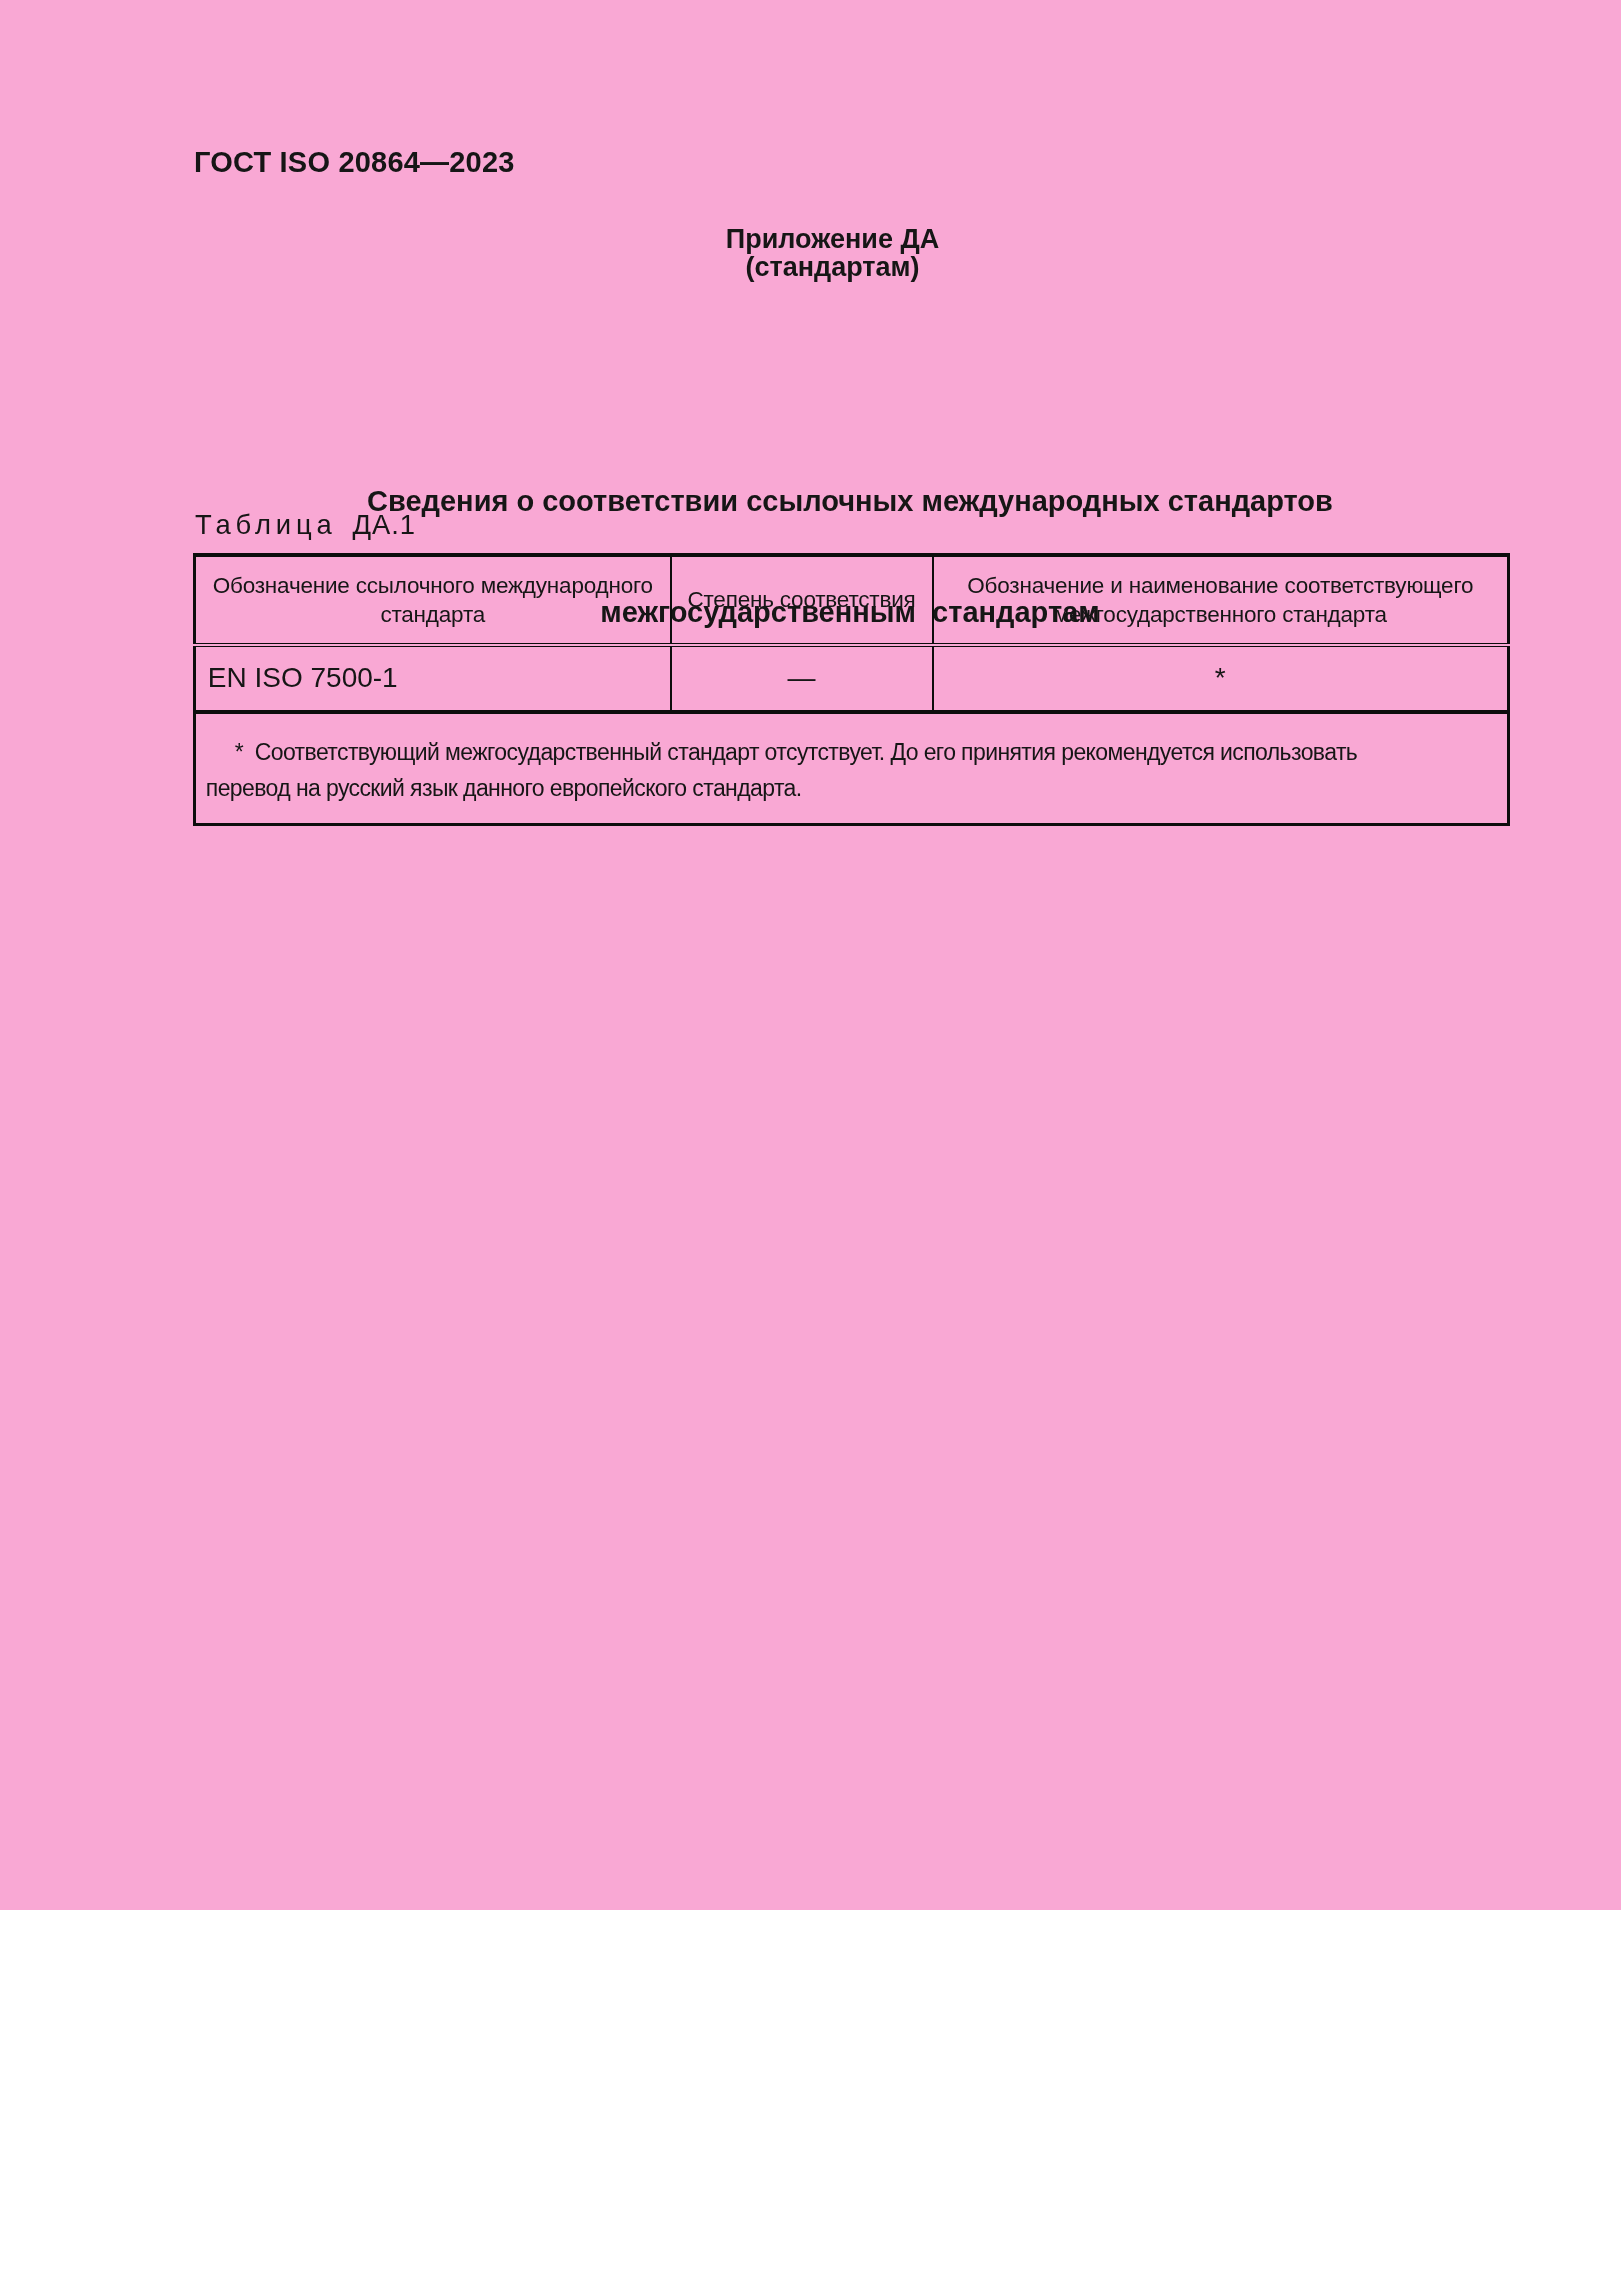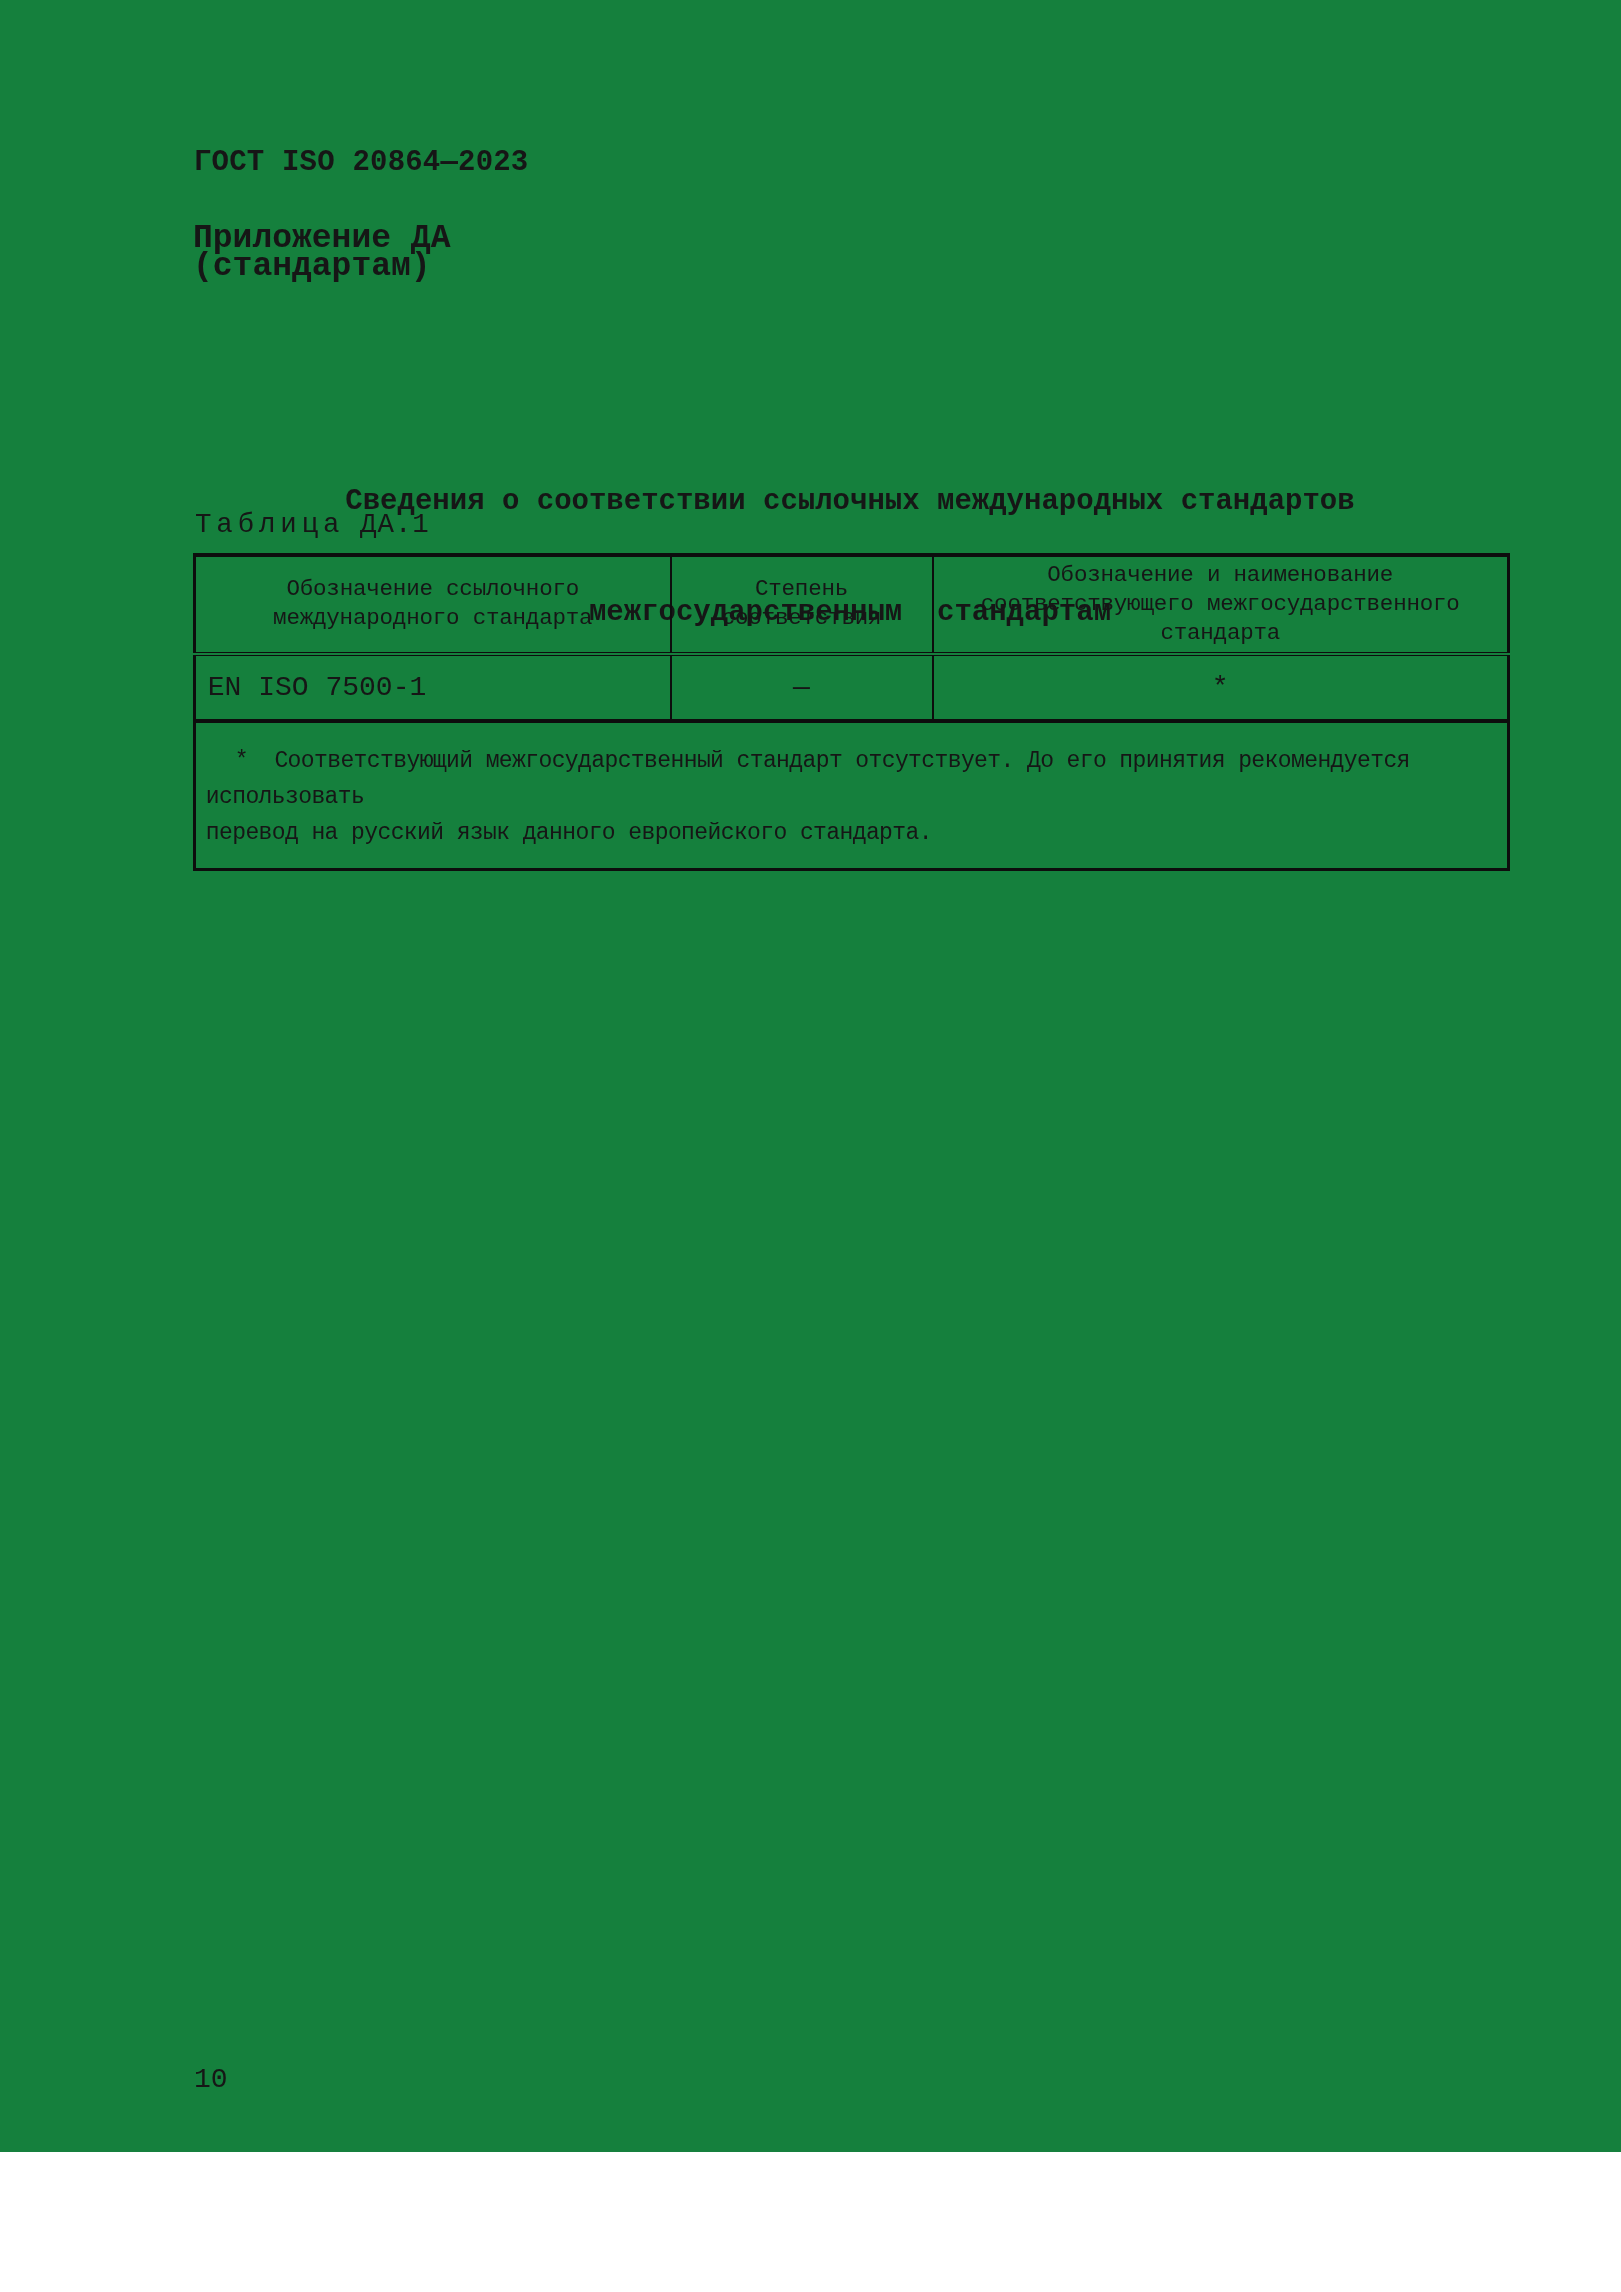--- a/index.html
+++ b/index.html
@@ -3,40 +3,41 @@
 <meta charset="utf-8">
 <style>
   html, body {
     margin: 0;
     padding: 0;
     background: #ffffff;
   }
   .page {
     position: relative;
     width: 1621px;
-    height: 2152px;
-    background: #15803d;
-    font-family: Liberation Mono, monospace;
+    height: 1910px;
+    background: #f9a8d4;
+    font-family: Liberation Sans, sans-serif;
     color: #161616;
     overflow: hidden;
   }
   .doc-code {
     position: absolute;
     left: 194px;
     top: 146px;
     font-size: 29px;
     font-weight: bold;
     letter-spacing: 0.2px;
   }
   .appendix-head {
     position: absolute;
-    left: 193px;
+    left: 176px;
     top: 225px;
     width: 1313px;
-    font-size: 33px;
+    text-align: center;
+    font-size: 27px;
     font-weight: bold;
     line-height: 28px;
   }
   .appendix-title {
     position: absolute;
     left: 154px;
     top: 409px;
     width: 1392px;
     text-align: center;
     font-size: 29px;

